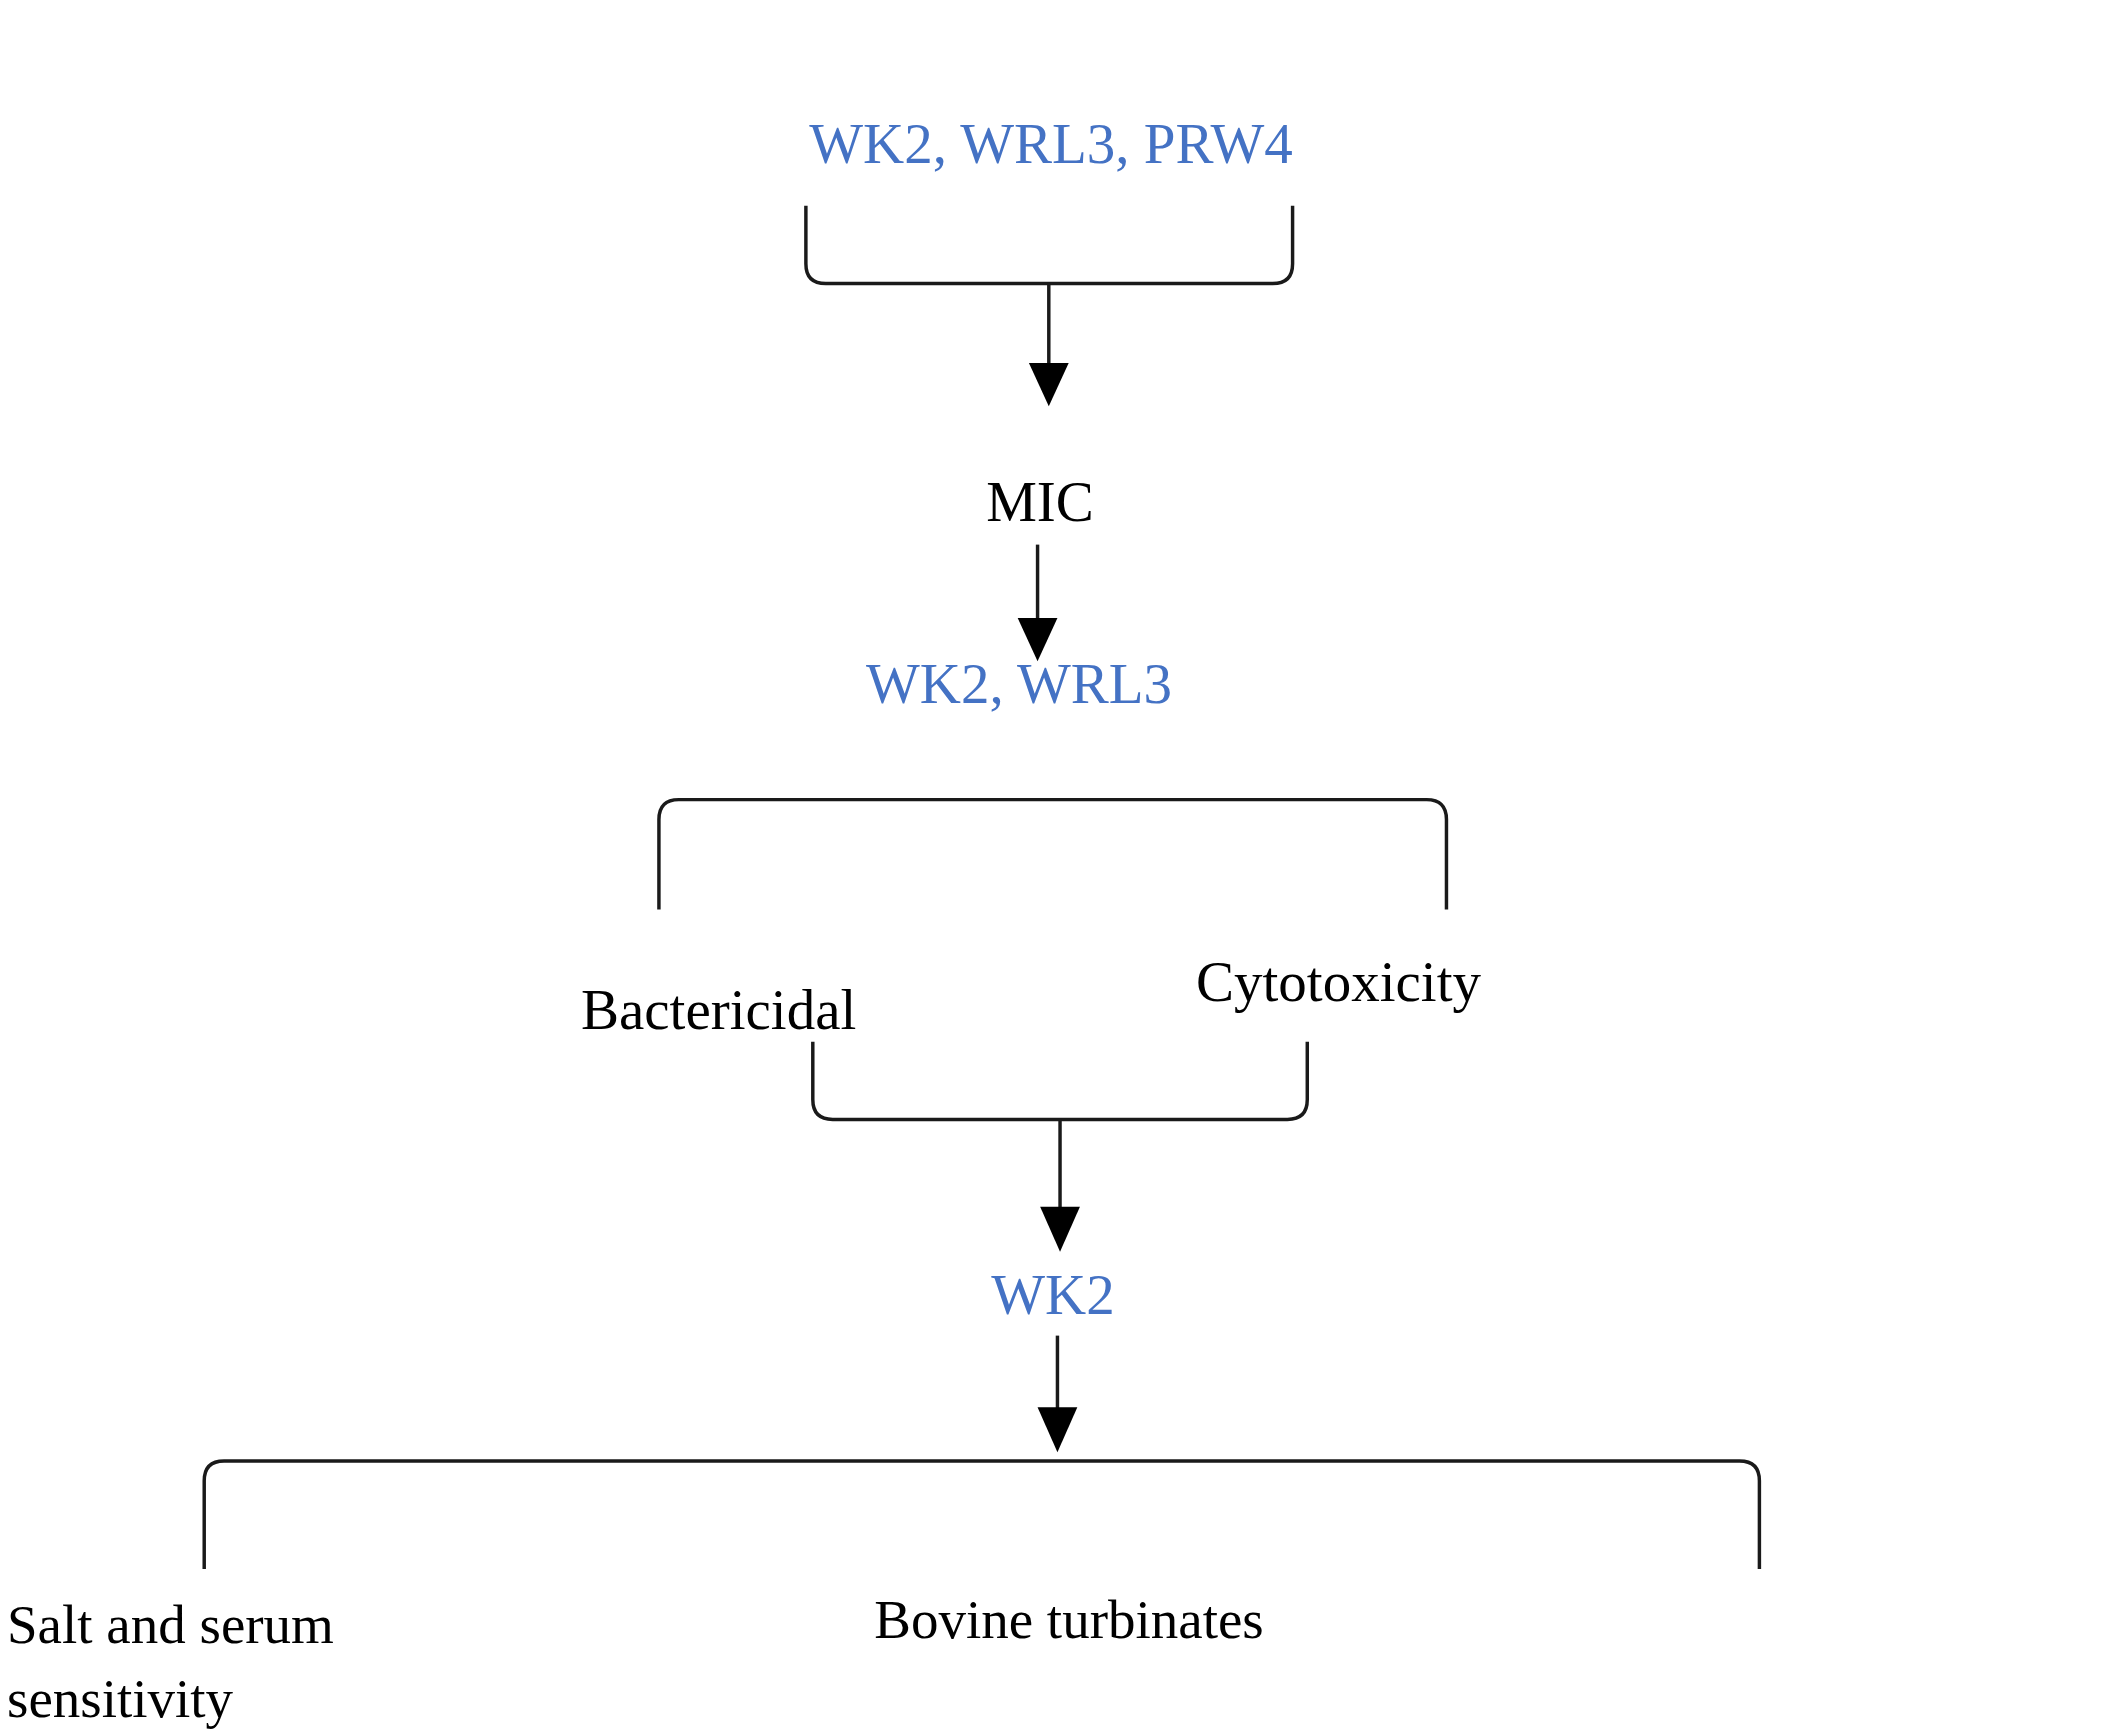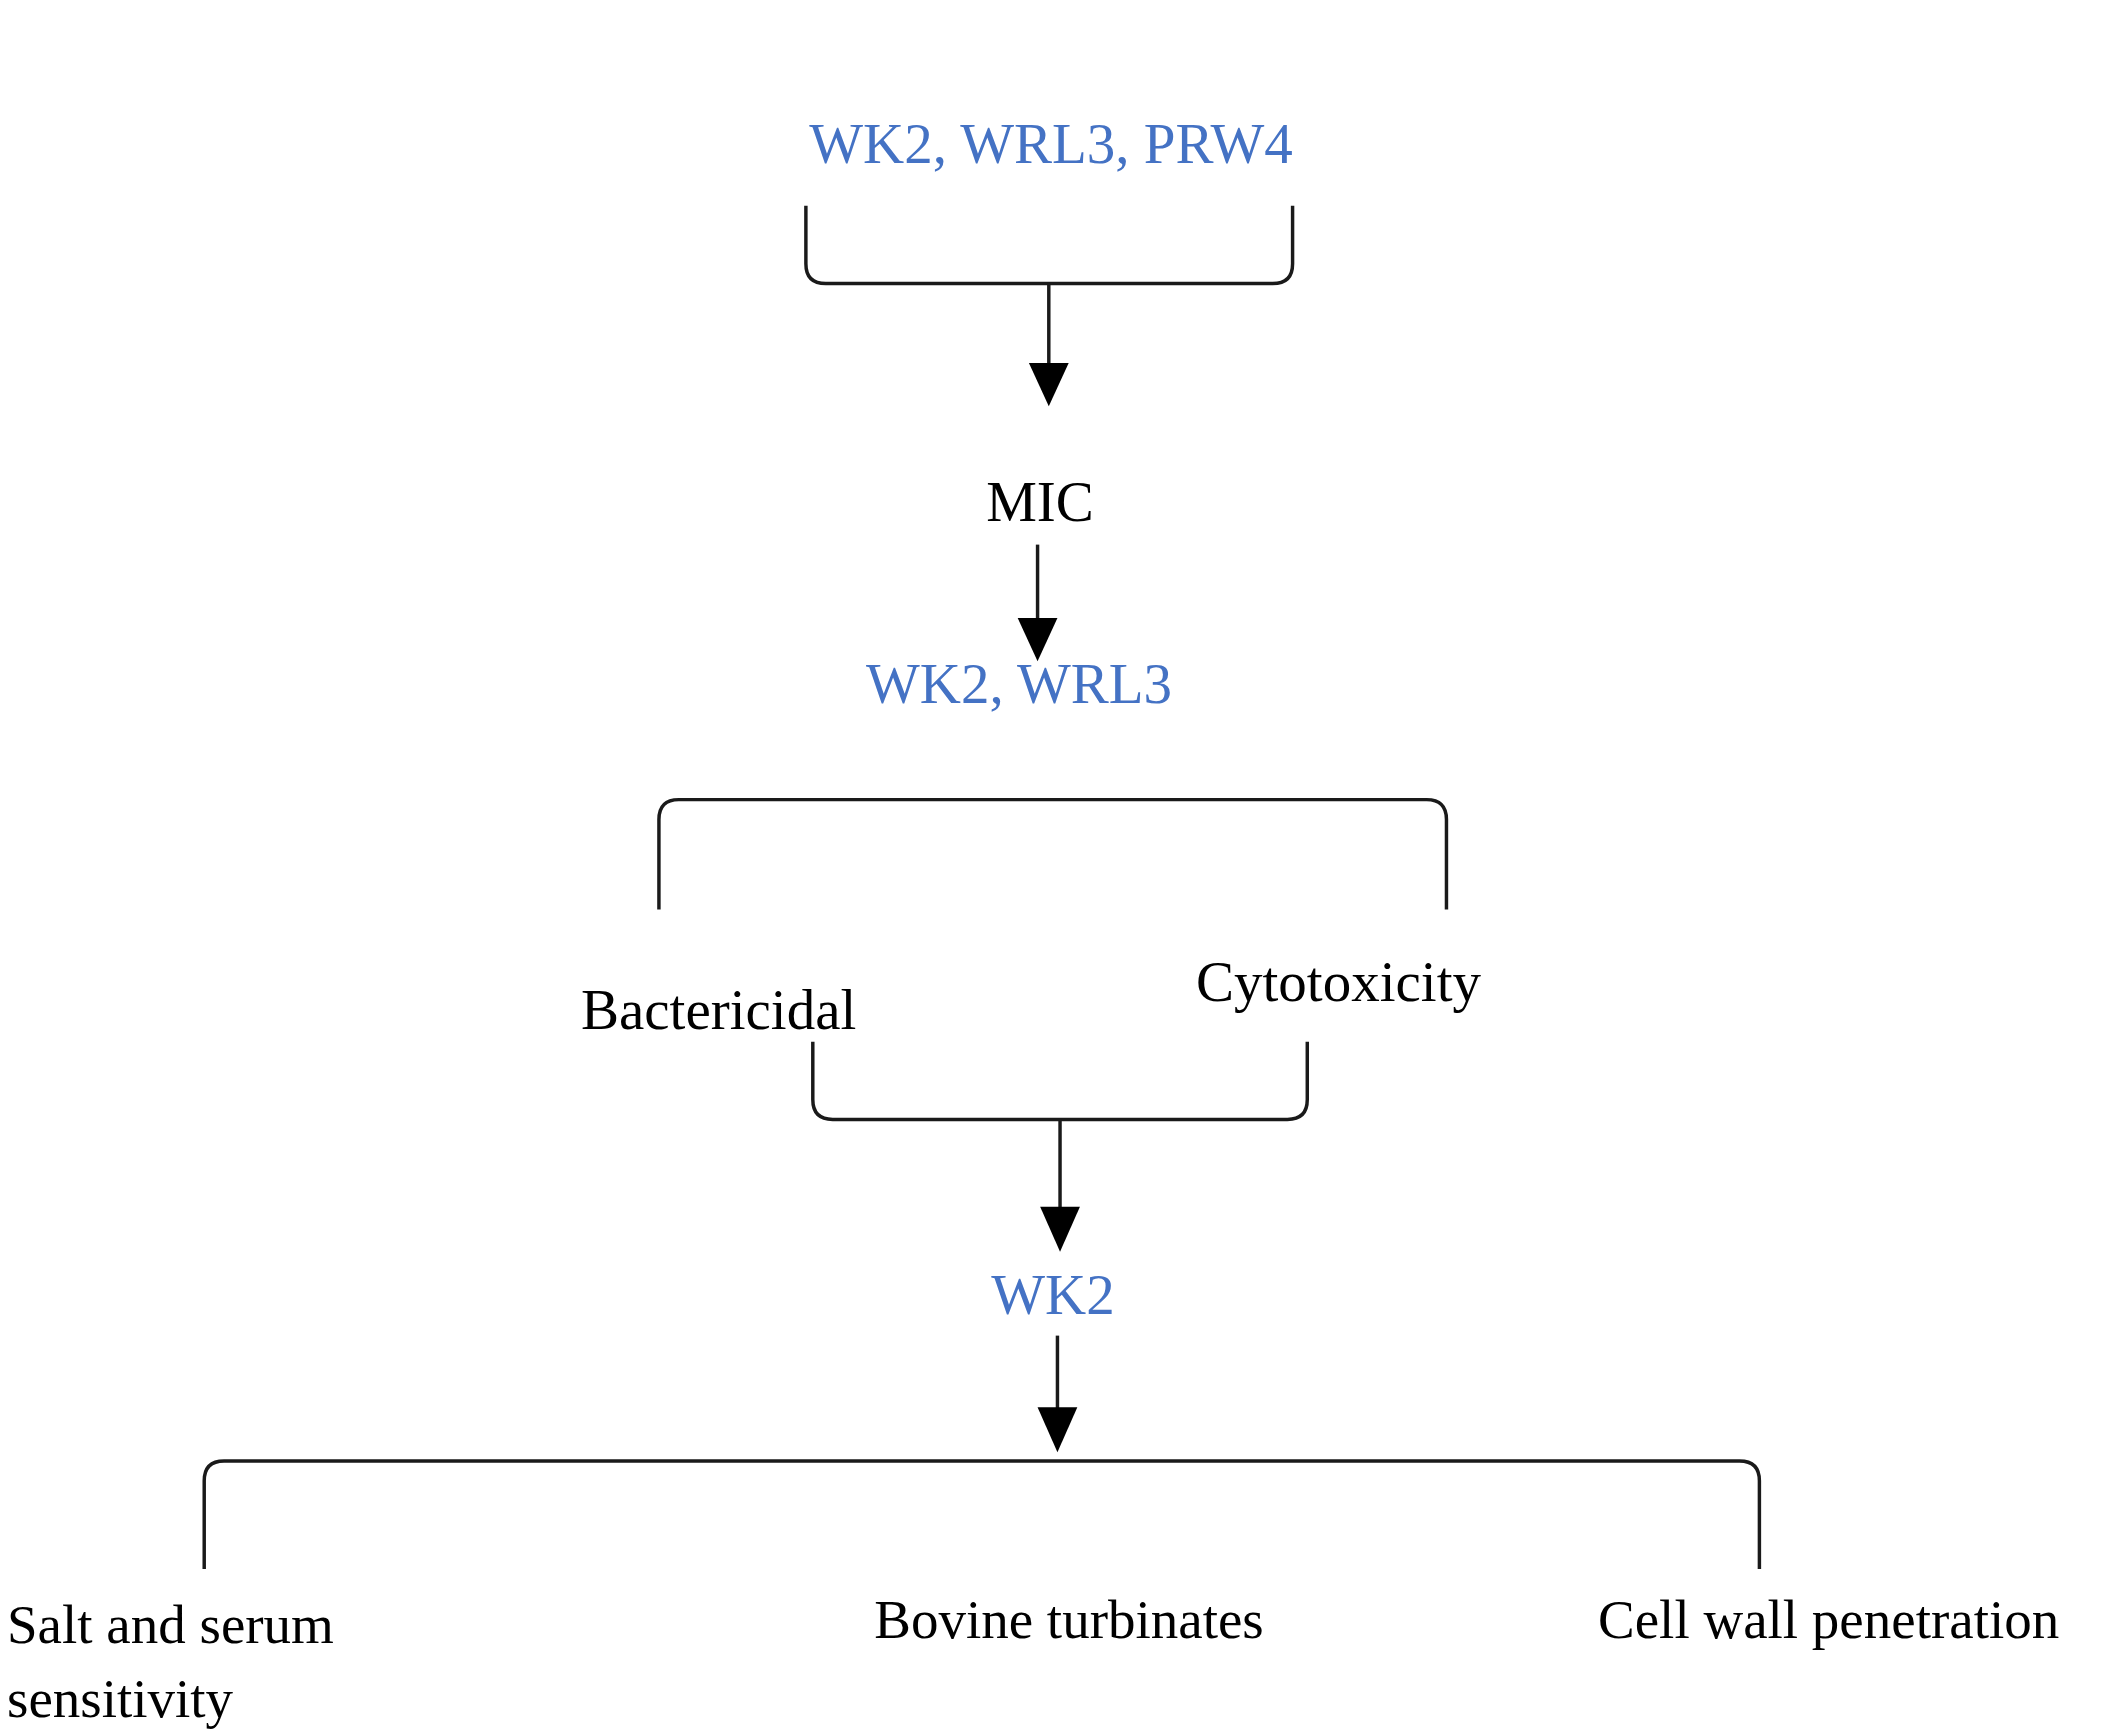--- a/index.html
+++ b/index.html
@@ -103,16 +103,15 @@
 
   <div class="node center blue t-wk2" style="left:1053px; top:1262px;">WK2</div>
 
   <div class="node black t-leaf t-leaf-multiline" style="left:7px; top:1588px; width:415px;">
     <div>Salt and serum</div>
     <div>sensitivity</div>
   </div>
 
   <div class="node center black t-leaf" style="left:1057px; top:1588px;margin-left:12px;">Bovine turbinates</div>
 
-  <div class="node black t-leaf" style="left:1598px; top:1588px;">Cell wall penetration</div>
 
 </div>
 
 
 </body></html>

